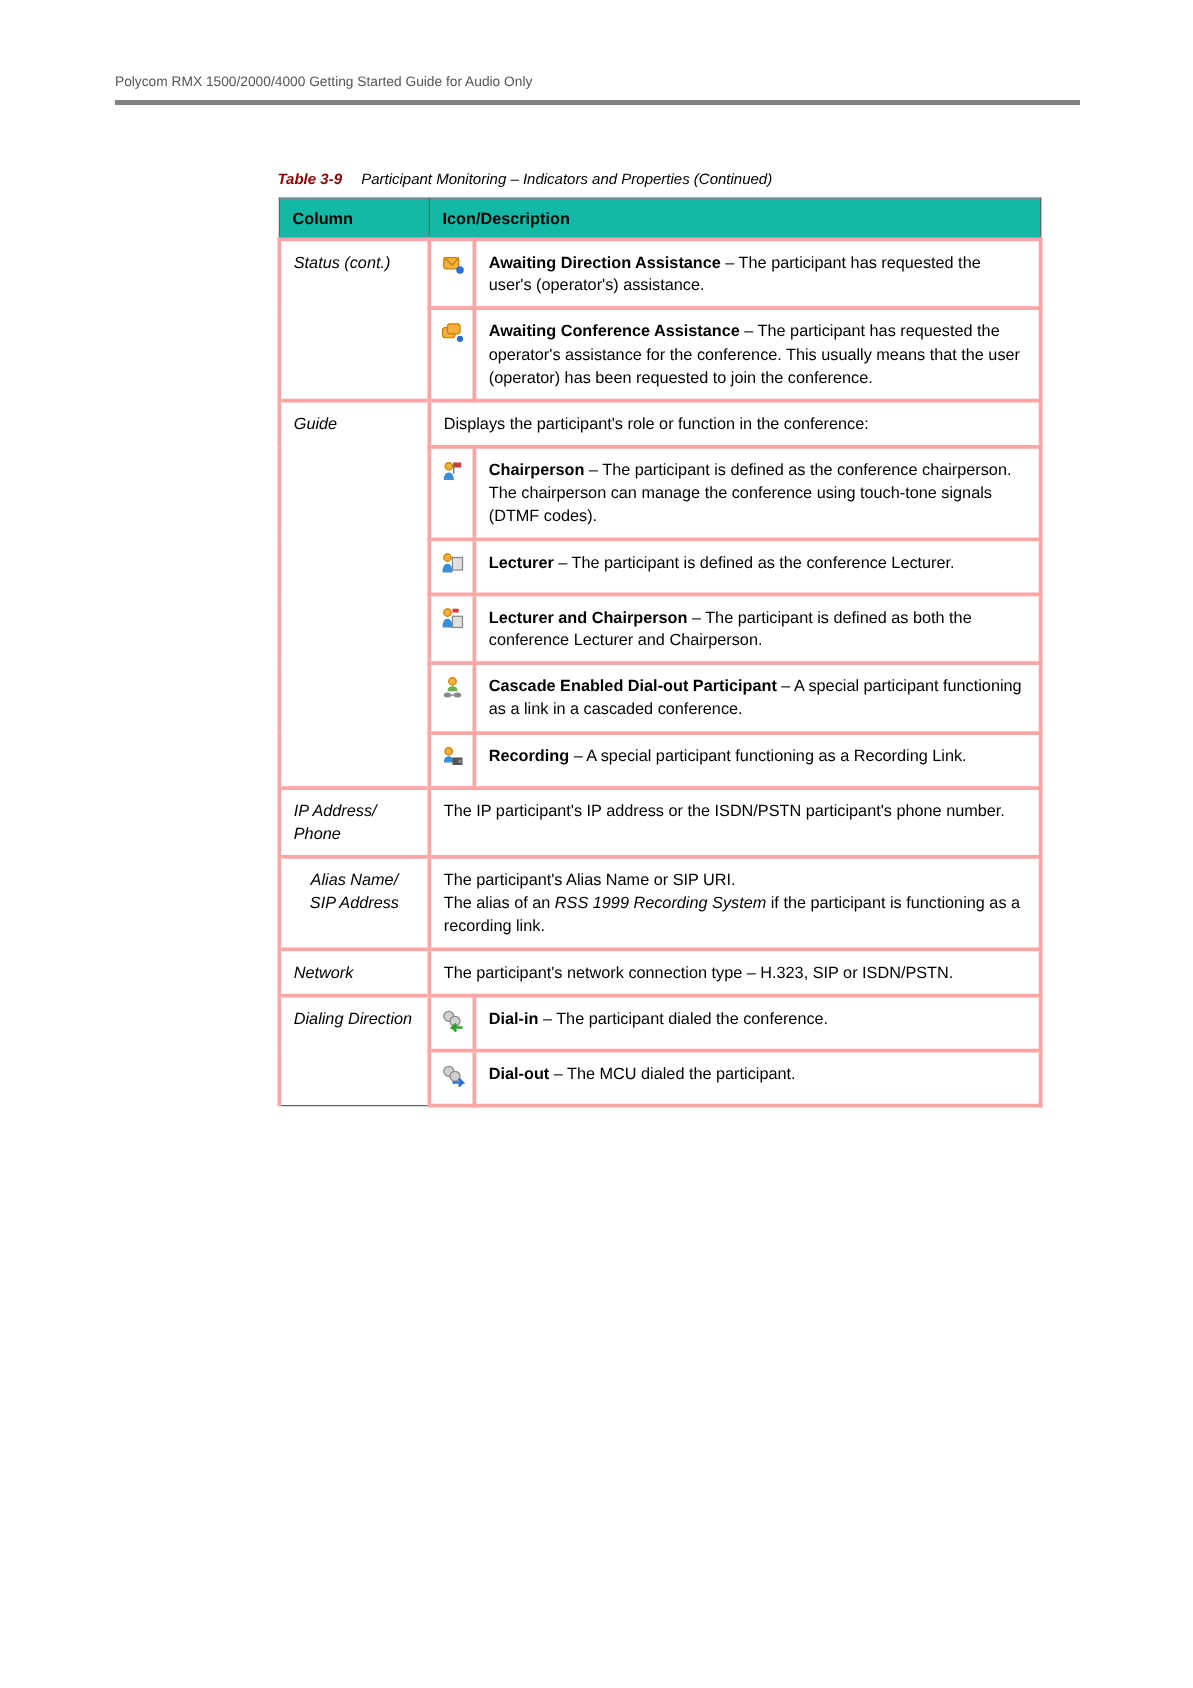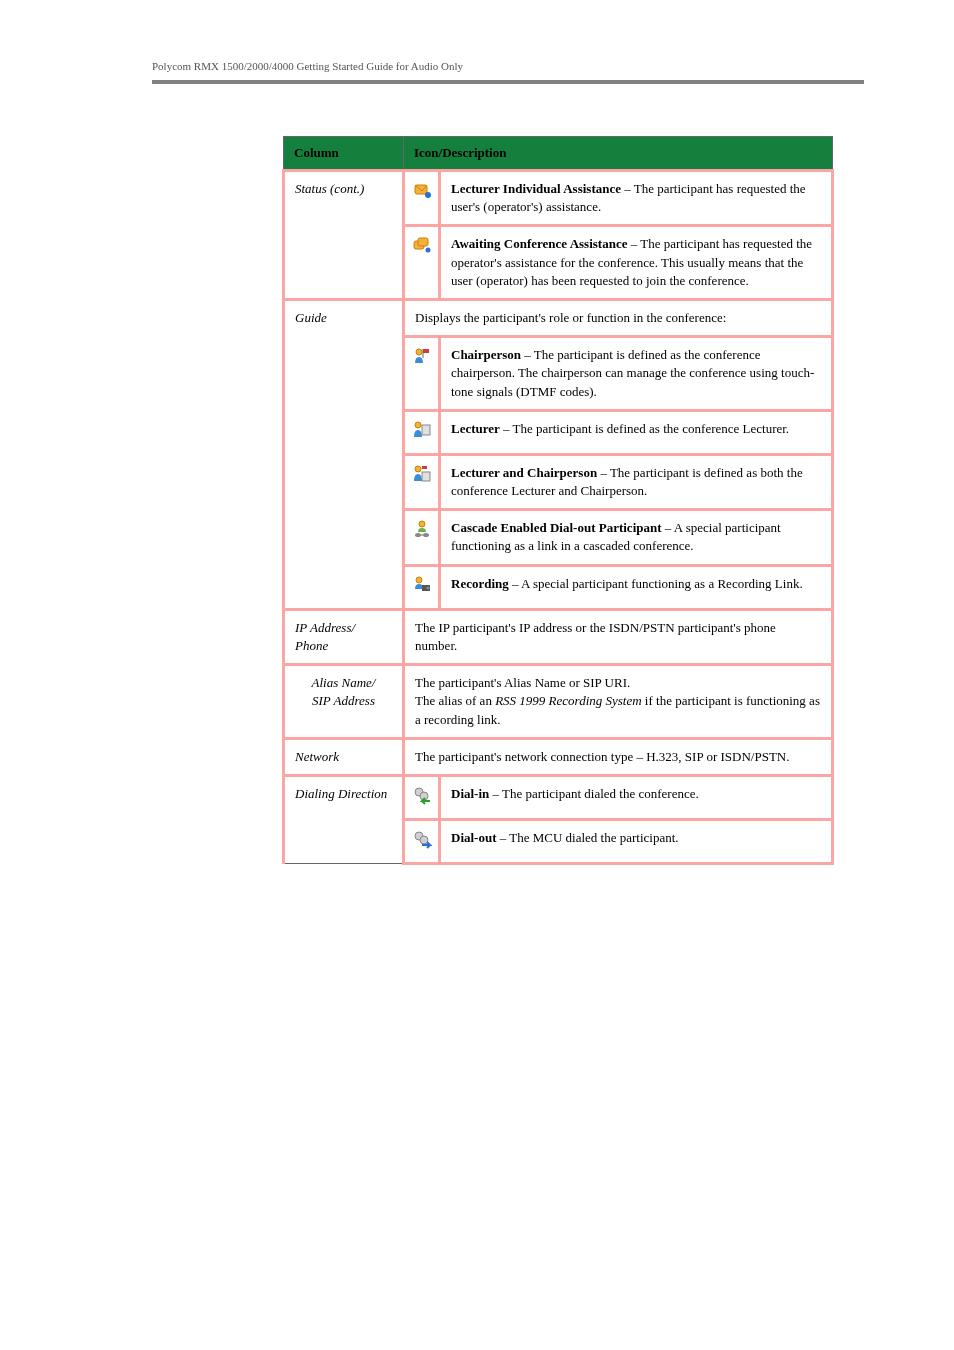--- a/index.html
+++ b/index.html
@@ -4,22 +4,21 @@
   <style>
     * { box-sizing: border-box; margin: 0; padding: 0; }
     body {
       font-family: Arial, Helvetica, sans-serif;
       background: #ffffff;
       width: 954px;
       margin: 0 auto;
       padding: 0;
     }
     .page {
-      padding: 60px 90px 40px 112px;
-      font-family: Liberation Serif, serif;
+      padding: 60px 90px 40px 52px;
     }
     .header-text {
       font-size: 11px;
       color: #555;
       margin-bottom: 8px;
       margin-left: 40px;
     }
     .header-rule {
       height: 4px;
       background: #808080;
@@ -43,21 +42,21 @@
       color: #000;
       font-style: italic;
       margin-left: 12px;
     }
     table {
       border-collapse: collapse;
       width: 100%;
       font-size: 13px;
     }
     th {
-      background: #15803d;
+      background: #14b8a6;
       text-align: left;
       font-weight: bold;
       padding: 8px 10px;
       border: 1px solid #666;
       color: #000;
       margin-top: 44px;
     }
     td {
       border: 3px solid #fca5a5;
       padding: 8px 10px;
@@ -88,41 +87,45 @@
     .italic-inline { font-style: italic; }
   </style>
 </head>
 <body>
 
 <div class="page">
   <div class="header-text">Polycom RMX 1500/2000/4000 Getting Started Guide for Audio Only</div>
   <div class="header-rule"></div>
 
   <div class="table-container">
+    <div class="table-caption">
+      <span class="tbl-label">Table 3-9</span>
+      <span class="tbl-title">Participant Monitoring – Indicators and Properties (Continued)</span>
+    </div>
 
     <table>
       <thead>
         <tr>
           <th>Column</th>
           <th colspan="2">Icon/Description</th>
         </tr>
       </thead>
       <tbody>
 
         <tr>
           <td class="col-label" rowspan="2">Status (cont.)</td>
           <td class="icon-cell">
             <svg width="20" height="20" viewBox="0 0 20 20">
                 <rect x="3" y="5" width="12" height="9" rx="2" fill="#f5b03c" stroke="#c78200"></rect>
                 <path d="M3 5 L10 11 L15 5" fill="none" stroke="#c78200"></path>
                 <circle cx="16" cy="15" r="3" fill="#2a6fd6"></circle>
               </svg>
           </td>
           <td class="desc-cell">
-            <b>Lecturer Individual Assistance</b><span> – The participant has requested the user's (operator's) assistance.</span>
+            <b>Awaiting Direction Assistance</b><span> – The participant has requested the user's (operator's) assistance.</span>
           </td>
         </tr>
         <tr>
           <td class="icon-cell">
             <svg width="20" height="20" viewBox="0 0 20 20">
                 <rect x="2" y="6" width="10" height="8" rx="2" fill="#f5b03c" stroke="#c78200"></rect>
                 <rect x="6" y="3" width="10" height="8" rx="2" fill="#f5b03c" stroke="#c78200"></rect>
                 <circle cx="16" cy="15" r="2.5" fill="#2a6fd6"></circle>
               </svg>
           </td>

